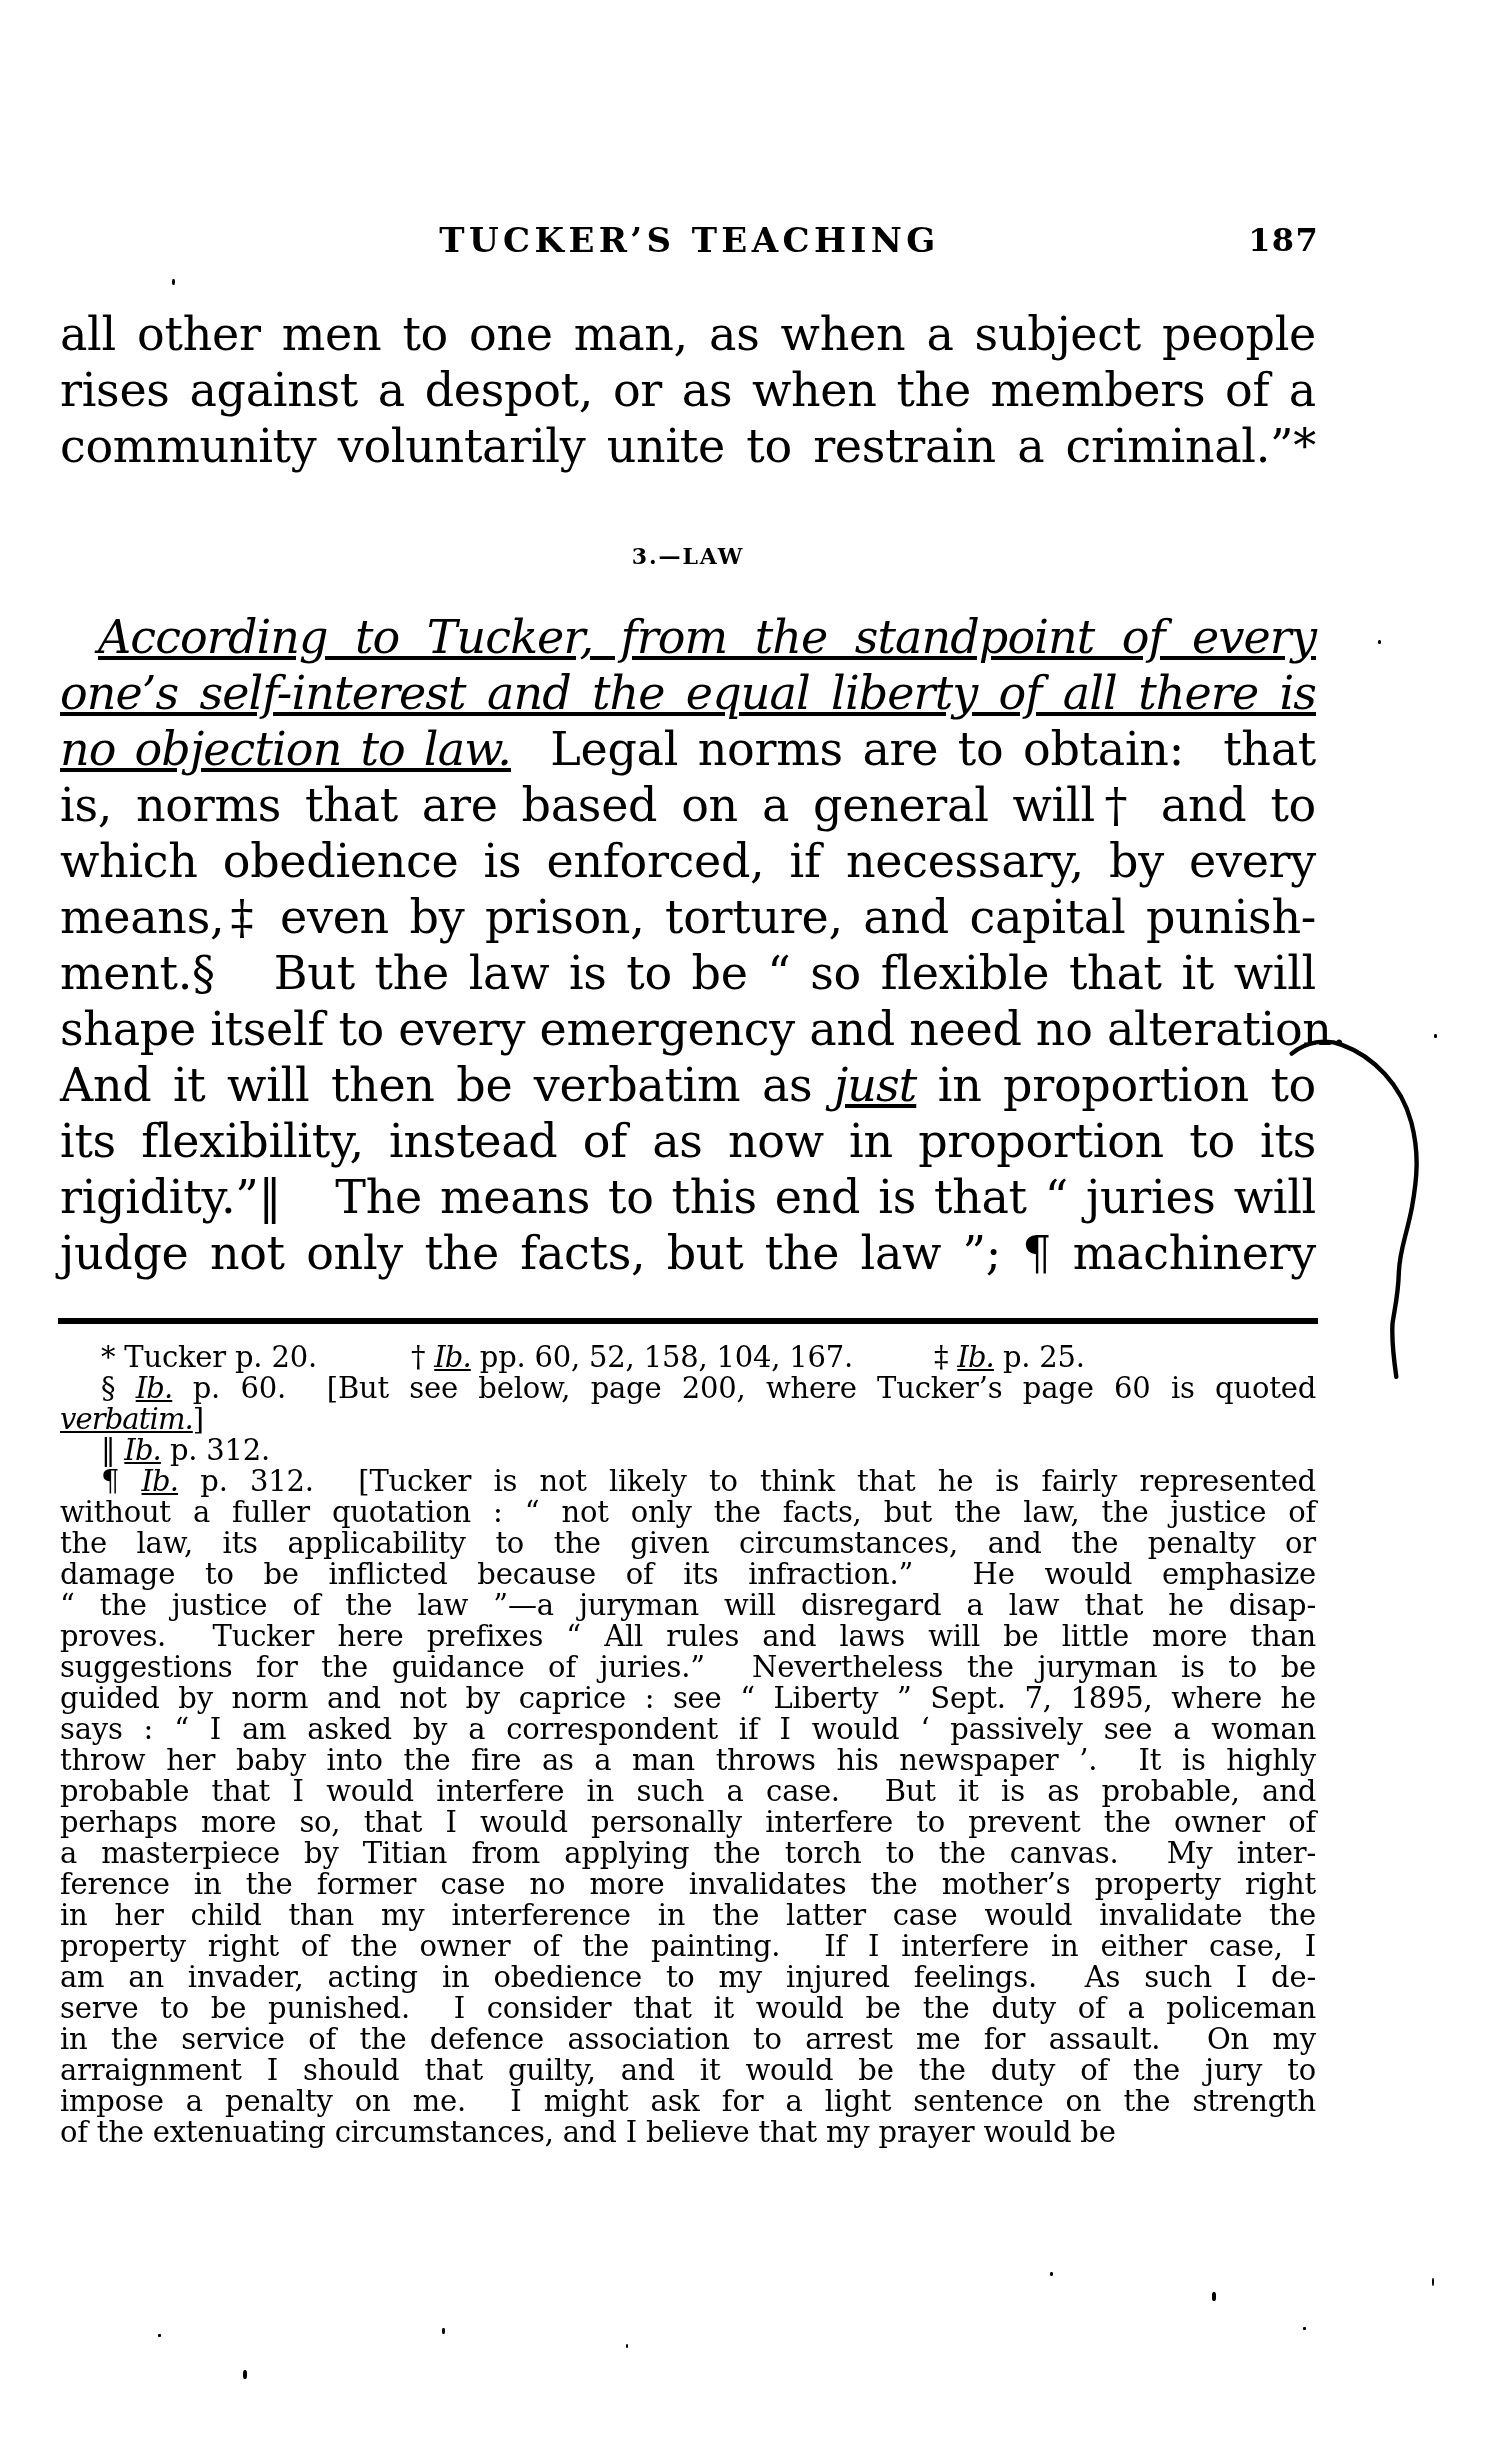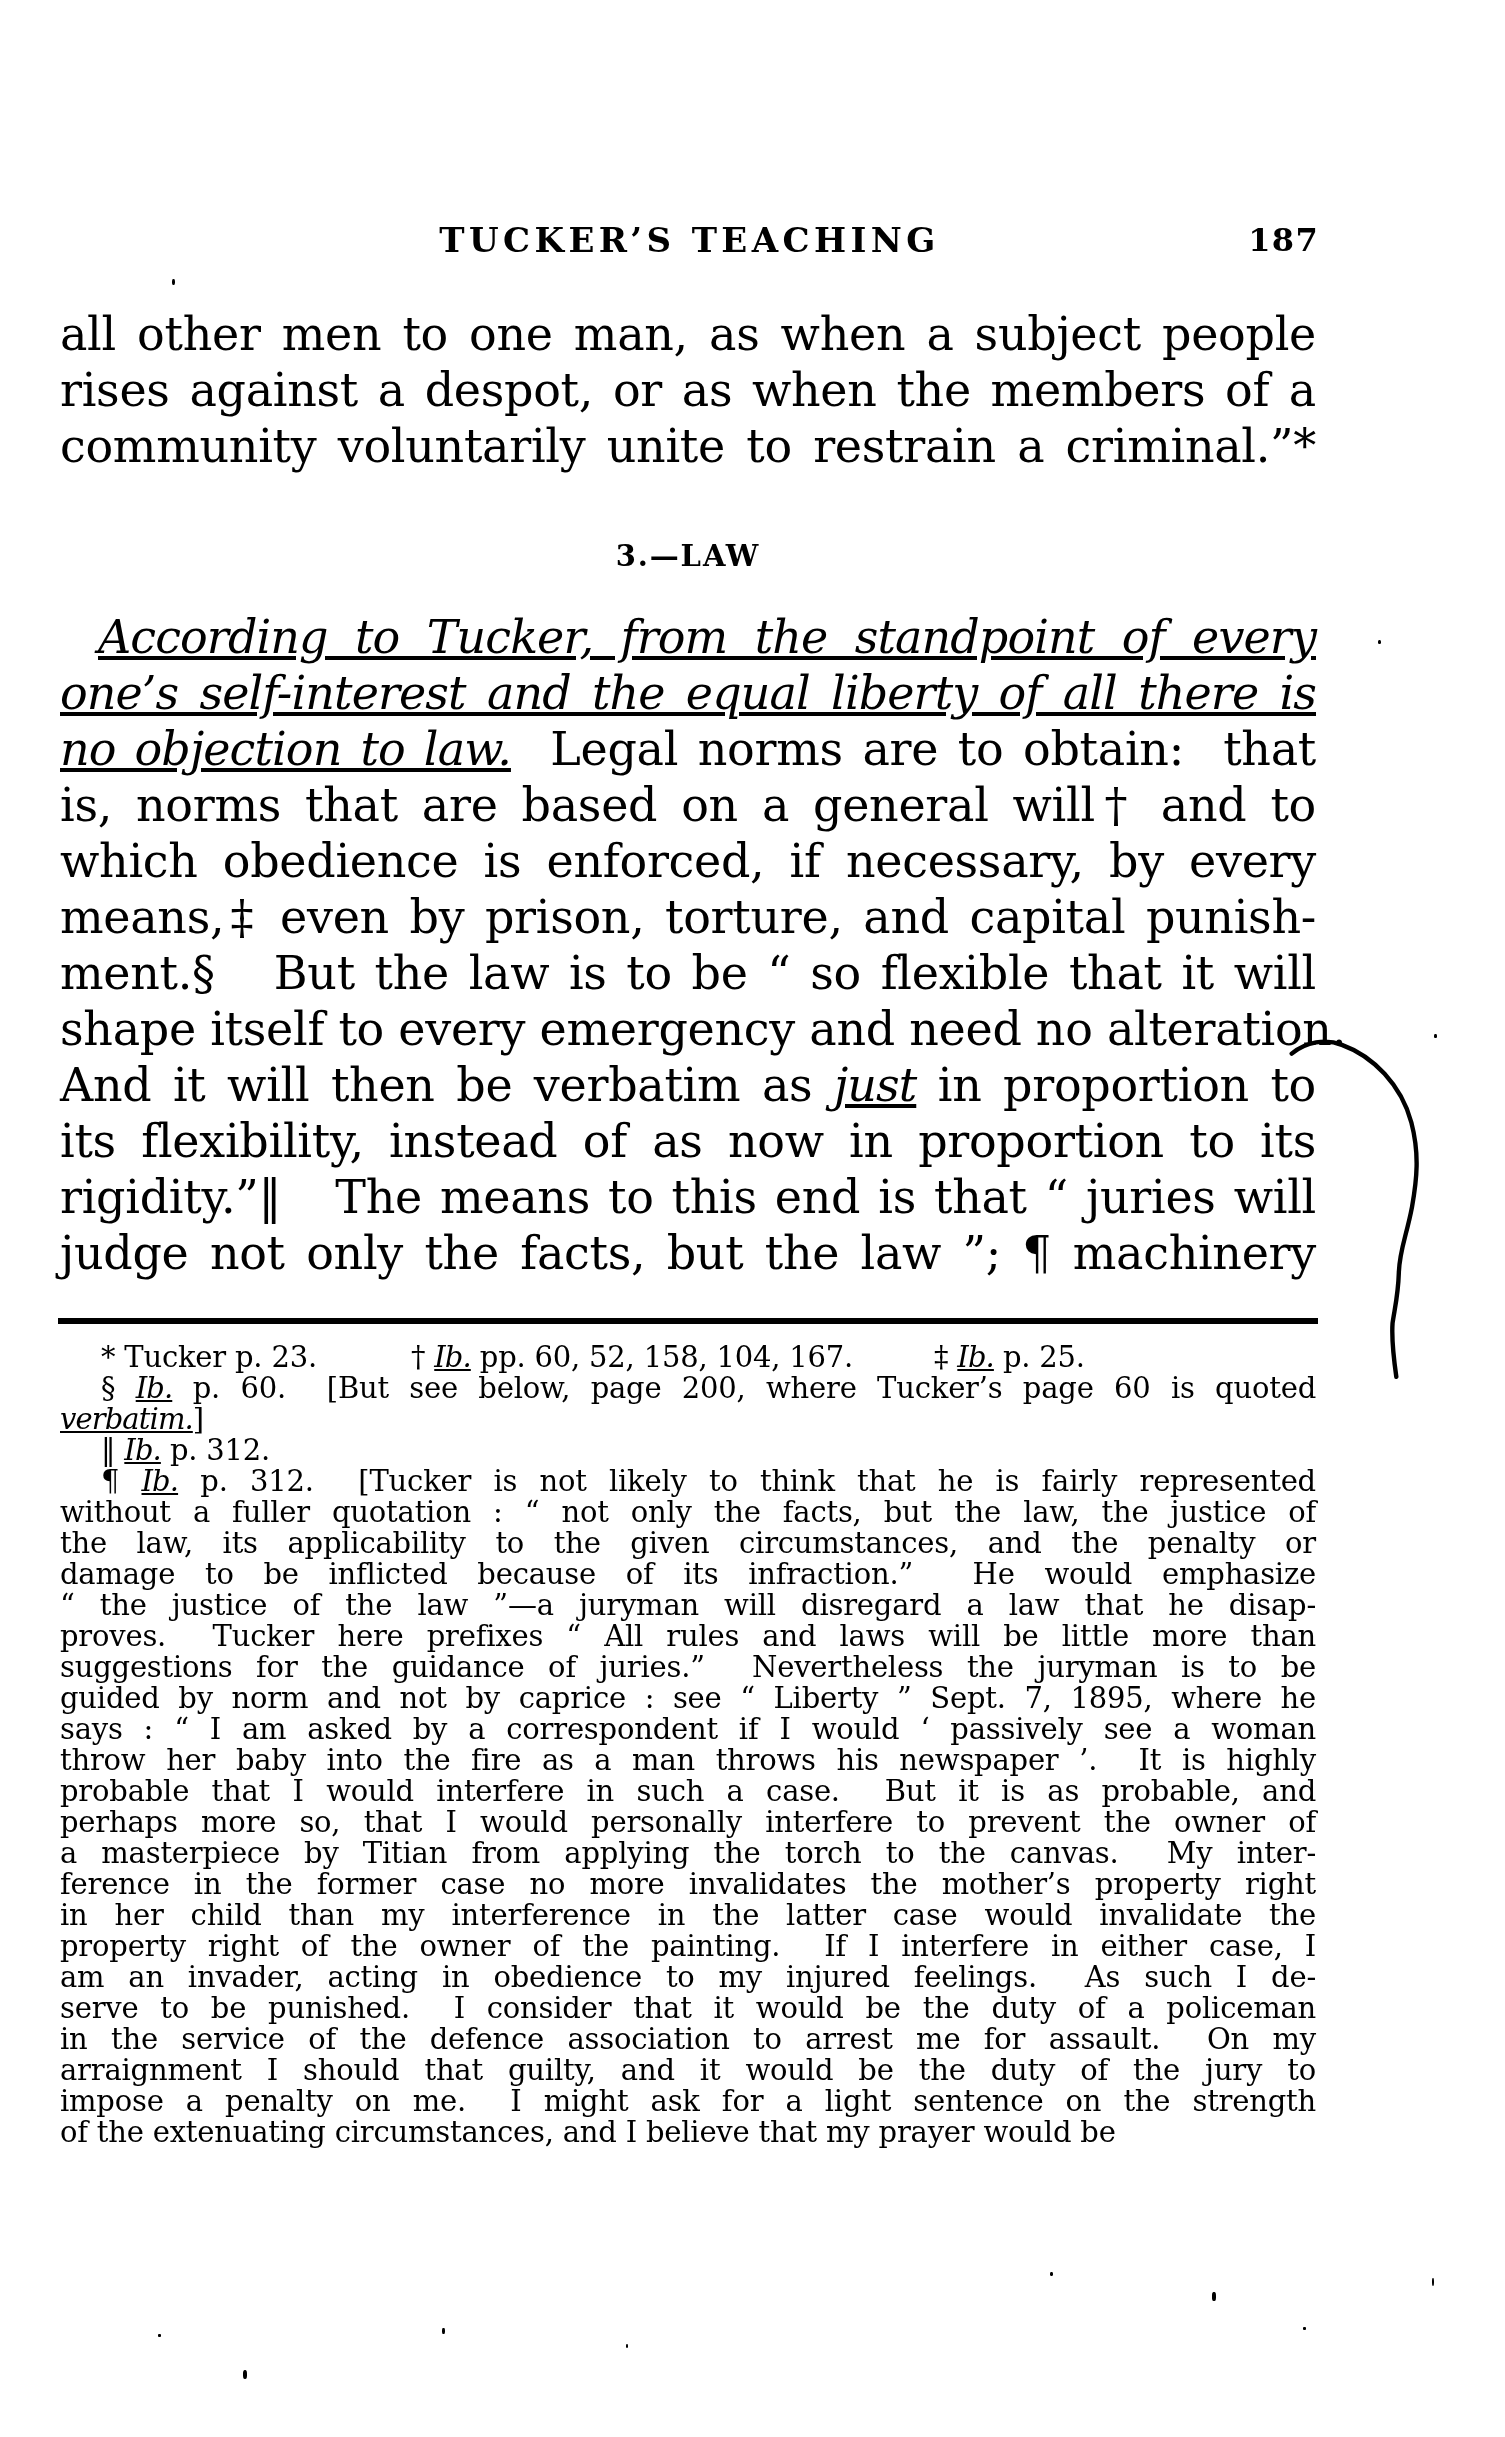--- a/index.html
+++ b/index.html
@@ -19,21 +19,21 @@
     letter-spacing:1.3px;
   }
   
   .textcol{position:absolute;left:60px;width:1256px;}
   .intro{top:306px;}
   .bodypar{top:609px;}
   .bigline{font-size:46px;line-height:56px;height:56px;letter-spacing:-0.3px;white-space:nowrap;}
   .bigline.j{white-space:normal;text-align:justify;text-align-last:justify;}
   .section-heading{
     position:absolute;top:536px;left:60px;width:1256px;text-align:center;
-    font-size:29px;font-weight:700;letter-spacing:1.9px;line-height:40px;
+    font-size:22px;font-weight:700;letter-spacing:1.9px;line-height:40px;
   }
   
   .fn-rule{position:absolute;top:1318px;left:58px;width:1260px;height:5.6px;background:#000;}
   .footnotes{top:1342px;}
   .fnline{font-size:29px;line-height:31px;height:31px;letter-spacing:-0.2px;white-space:nowrap;}
   .fnline.j{white-space:normal;text-align:justify;text-align-last:justify;}
   .bodypar .ind{text-indent:38px;}
   .footnotes .ind{text-indent:41px;}
   .it{font-style:italic;letter-spacing:-0.9px;text-decoration:underline;}
   .gap{display:inline-block;height:0.6px;}
@@ -68,21 +68,21 @@
     <div class="bigline"><span>shape itself to every emergency and need no alteration.</span></div>
     <div class="bigline j"><span>And it will then be verbatim as </span><span class="it">just</span><span> in proportion to</span></div>
     <div class="bigline j"><span>its flexibility, instead of as now in proportion to its</span></div>
     <div class="bigline j"><span>rigidity.”‖&nbsp;&nbsp; The means to this end is that “ juries will</span></div>
     <div class="bigline j"><span>judge not only the facts, but the law ”;&nbsp;¶ machinery</span></div>
   </div>
 
 <div class="fn-rule"></div>
 
 <div class="textcol footnotes">
-    <div class="fnline ind"><span>* Tucker p. 23.</span><span class="gap" style="width: 94px;"></span><span>† </span><span class="it">Ib.</span><span> pp. 60, 52, 158, 104, 167.</span><span class="gap" style="width: 81px;"></span><span>‡ </span><span class="it">Ib.</span><span> p. 25.</span></div>
+    <div class="fnline ind"><span>* Tucker p. 20.</span><span class="gap" style="width: 94px;"></span><span>† </span><span class="it">Ib.</span><span> pp. 60, 52, 158, 104, 167.</span><span class="gap" style="width: 81px;"></span><span>‡ </span><span class="it">Ib.</span><span> p. 25.</span></div>
     <div class="fnline j ind"><span>§ </span><span class="it">Ib.</span><span> p. 60.&nbsp; [But see below, page 200, where Tucker’s page 60 is quoted</span></div>
     <div class="fnline"><span class="it">verbatim.</span><span>]</span></div>
     <div class="fnline ind"><span>‖ </span><span class="it">Ib.</span><span> p. 312.</span></div>
     <div class="fnline j ind"><span>¶ </span><span class="it">Ib.</span><span> p. 312.&nbsp; [Tucker is not likely to think that he is fairly represented</span></div>
     <div class="fnline j"><span>without a fuller quotation :&nbsp;“ not only the facts, but the law, the justice of</span></div>
     <div class="fnline j"><span>the law, its applicability to the given circumstances, and the penalty or</span></div>
     <div class="fnline j"><span>damage to be inflicted because of its infraction.”&nbsp; He would emphasize</span></div>
     <div class="fnline j"><span>“ the justice of the law ”—a juryman will disregard a law that he disap-</span></div>
     <div class="fnline j"><span>proves.&nbsp; Tucker here prefixes “ All rules and laws will be little more than</span></div>
     <div class="fnline j"><span>suggestions for the guidance of juries.”&nbsp; Nevertheless the juryman is to be</span></div>

